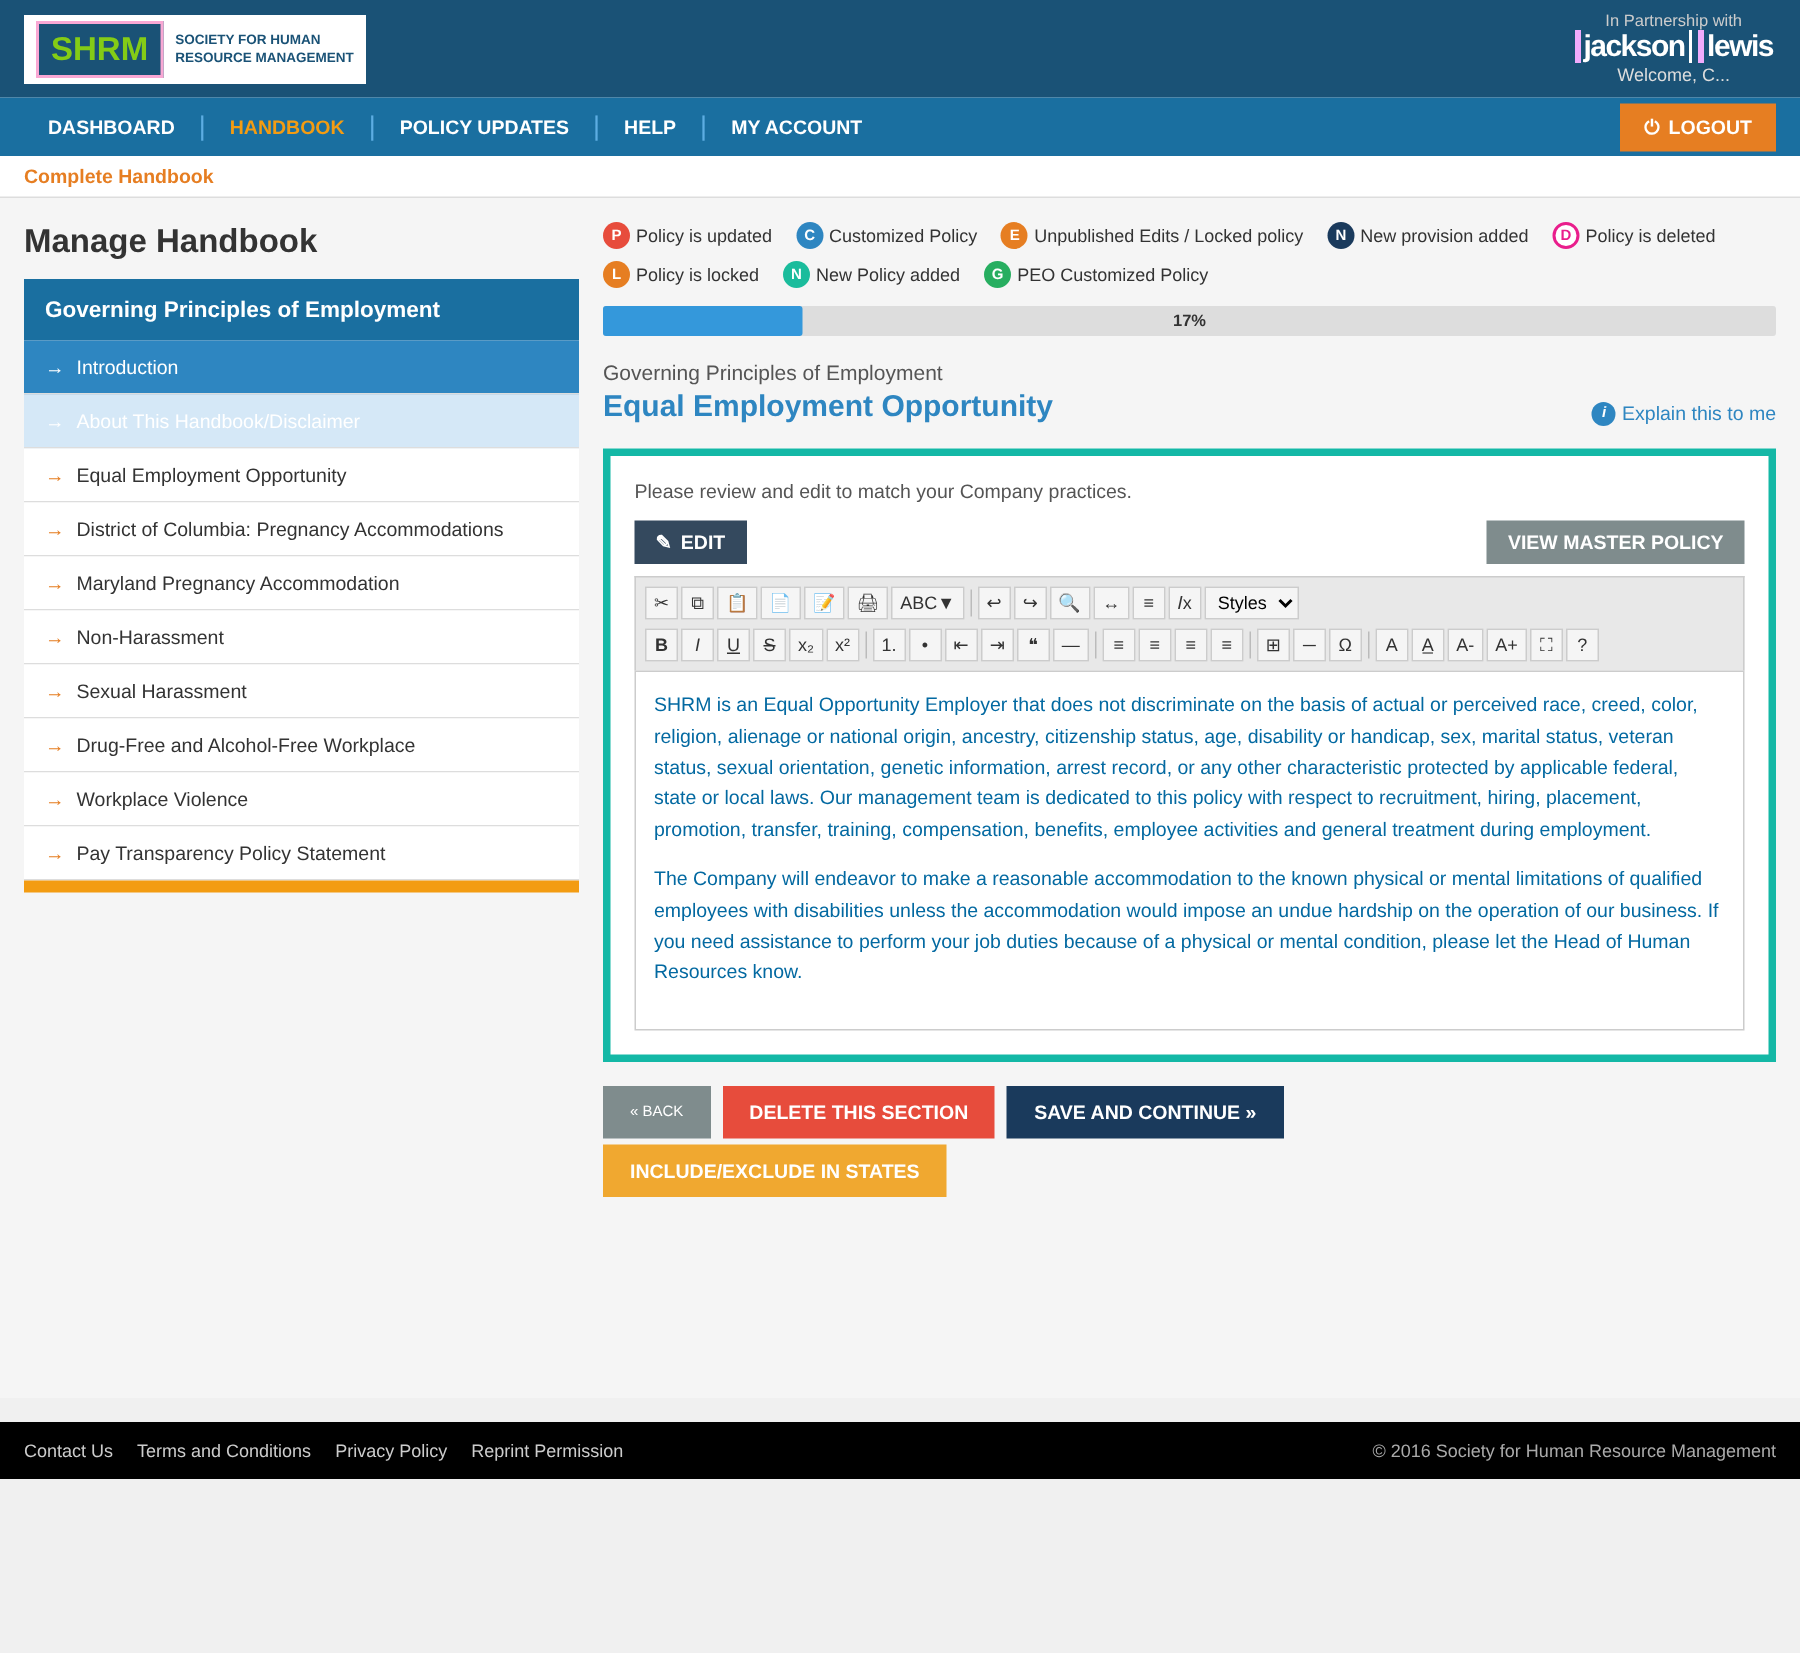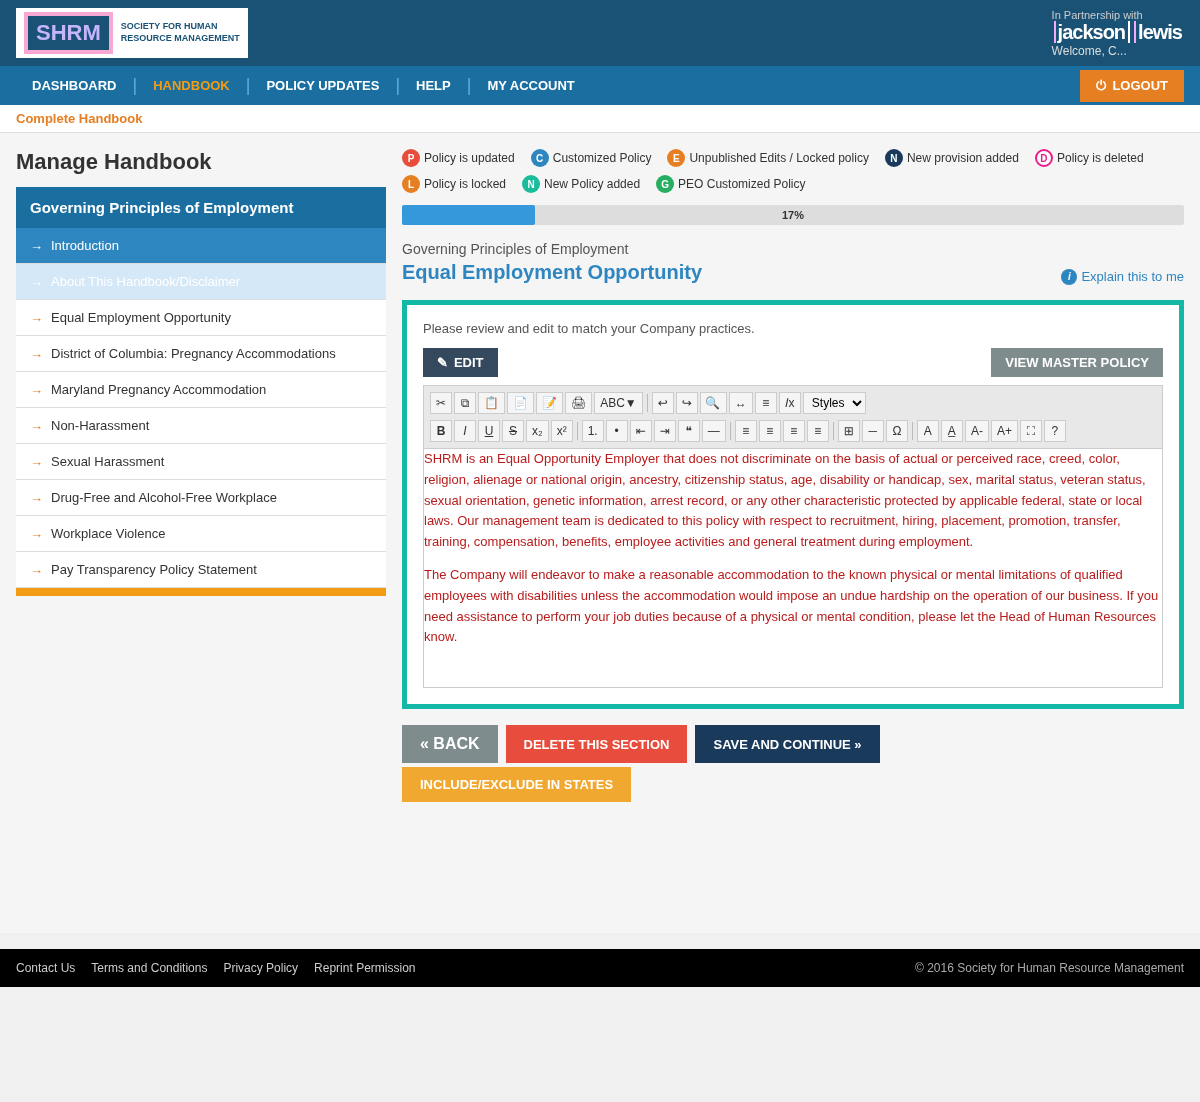--- a/index.html
+++ b/index.html
@@ -1,26 +1,26 @@
 <!DOCTYPE html>
 <html><head>
   <meta charset="utf-8">
   <style>
     * { margin: 0; padding: 0; box-sizing: border-box; }
     body { font-family: Arial, sans-serif; font-size: 13px; background: #f0f0f0; color: #333; }
 
     
     .top-header { background: #1a5276; display: flex; align-items: center; justify-content: space-between; padding: 8px 16px; }
     .shrm-logo { background: white; padding: 4px 8px; display: flex; align-items: center; gap: 8px; }
-    .shrm-logo-box { background: #1a5276; color: #c4b5fd; font-size: 22px; font-weight: bold; padding: 4px 8px; border: 4px solid #f9a8d4; text-align: center; }
+    .shrm-logo-box { background: #1a5276; color: #84cc16; font-size: 22px; font-weight: bold; padding: 4px 8px; border: 2px solid #f9a8d4; text-align: center; }
     .shrm-text { font-size: 9px; color: #1a5276; line-height: 1.3; font-weight: bold; }
-    .partner-info { text-align: left; color: white; }
+    .partner-info { text-align: center; color: white; }
     .partner-info .in-partnership { font-size: 11px; color: #ccc; }
     .partner-name { font-size: 20px; font-weight: bold; letter-spacing: -1px; }
-    .partner-name span { border-left: 2px solid #f0abfc; margin: 0 2px; padding-left: 2px; }
+    .partner-name span { border-left: 4px solid #f0abfc; margin: 0 2px; padding-left: 2px; }
     .welcome-text { font-size: 12px; color: #ddd; }
 
     
     .main-nav { background: #1a6fa0; display: flex; align-items: center; padding: 0 16px; justify-content: space-between; }
     .nav-links { display: flex; align-items: center; }
     .nav-links a { color: white; text-decoration: none; padding: 12px 16px; font-size: 13px; font-weight: bold; display: inline-block; }
     .nav-links a.active { color: #f39c12; }
     .nav-links .divider { color: #5dade2; font-size: 18px; }
     .logout-btn { background: #e67e22; color: white; padding: 8px 16px; border: none; cursor: pointer; font-weight: bold; font-size: 13px; display: flex; align-items: center; gap: 6px; }
 
@@ -79,26 +79,26 @@
     .view-master-btn { background: #7f8c8d; color: white; padding: 7px 14px; border: none; cursor: pointer; font-size: 13px; font-weight: bold; }
 
     
     .toolbar { background: #e8e8e8; border: 1px solid #ccc; border-bottom: none; padding: 4px 6px; display: flex; flex-wrap: wrap; gap: 2px; }
     .toolbar-row { display: flex; gap: 2px; align-items: center; padding: 2px 0; }
     .tb-btn { background: #f5f5f5; border: 1px solid #ccc; padding: 2px 5px; cursor: pointer; font-size: 12px; color: #333; min-width: 22px; height: 22px; display: inline-flex; align-items: center; justify-content: center; }
     .tb-separator { width: 1px; height: 18px; background: #bbb; margin: 0 2px; }
     .tb-select { border: 1px solid #ccc; padding: 2px 4px; font-size: 12px; height: 22px; background: #f5f5f5; }
 
     
-    .content-area { border: 1px solid #ccc; min-height: 240px; max-height: 280px; overflow-y: auto; font-size: 13px; line-height: 1.6; color: #b91c1c; }
+    .content-area { border: 1px solid #ccc; padding: 12px; min-height: 240px; max-height: 280px; overflow-y: auto; font-size: 13px; line-height: 1.6; color: #0369a1; }
     .content-area p { margin-bottom: 12px; }
 
     
     .bottom-actions { display: flex; gap: 8px; flex-wrap: wrap; margin-top: 12px; }
-    .btn-back { background: #7f8c8d; color: white; padding: 10px 18px; border: none; cursor: pointer; font-size: 16px; font-weight: bold; }
+    .btn-back { background: #7f8c8d; color: white; padding: 10px 18px; border: none; cursor: pointer; font-size: 10px; font-weight: normal; }
     .btn-delete { background: #e74c3c; color: white; padding: 10px 18px; border: none; cursor: pointer; font-size: 13px; font-weight: bold; }
     .btn-save { background: #1a3a5c; color: white; padding: 10px 18px; border: none; cursor: pointer; font-size: 13px; font-weight: bold; }
     .btn-include { background: #f0a830; color: white; padding: 10px 18px; border: none; cursor: pointer; font-size: 13px; font-weight: bold; }
     .btn-customize { background: #8e44ad; color: white; padding: 10px 18px; border: none; cursor: pointer; font-size: 13px; font-weight: bold; }
     .bottom-row2 { display: flex; gap: 8px; margin-top: 4px; }
 
     
     .footer { background: #000000; color: #ccc; padding: 12px 16px; display: flex; justify-content: space-between; align-items: center; font-size: 12px; margin-top: 16px; }
     .footer-links { display: flex; gap: 16px; }
     .footer-links a { color: #ccc; text-decoration: none; }

